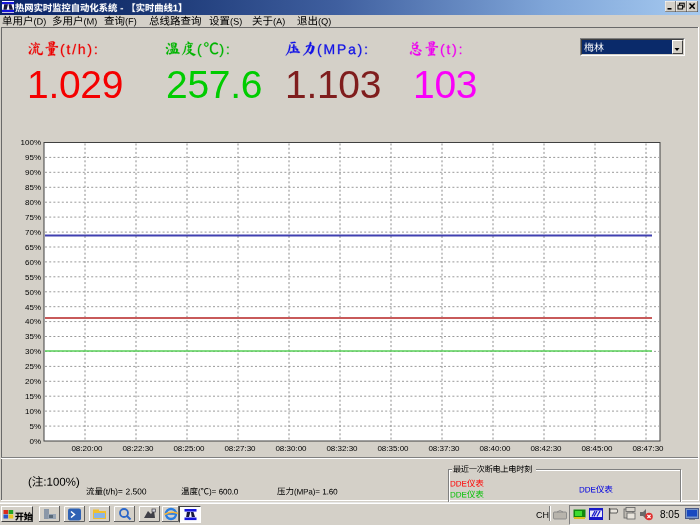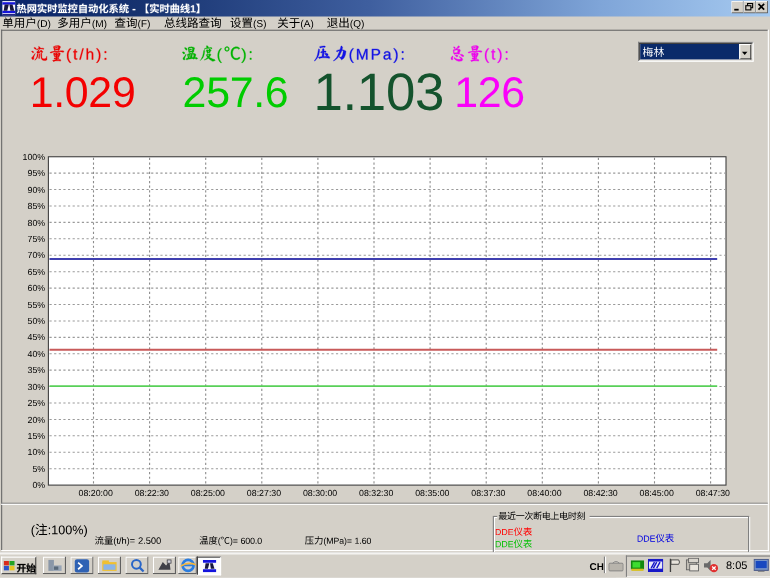--- a/index.html
+++ b/index.html
@@ -69,22 +69,22 @@
       <path d="M4.1 -4.4Q4.1 -4.1 4.1 -4.0Q4.0 -3.8 3.8 -3.3Q3.4 -2.7 3.4 -2.5Q3.4 -2.4 3.3 -2.2Q3.2 -2.0 3.1 -1.6Q3.0 -1.2 3.0 -1.1Q2.9 -0.9 3.0 -0.8Q3.2 -0.5 3.0 -0.0Q2.8 0.5 2.4 0.5Q2.0 0.5 1.7 0.0Q1.5 -0.2 1.4 -0.7Q1.3 -1.1 1.4 -1.3Q1.5 -1.5 1.9 -2.0L2.4 -2.6Q2.5 -2.8 2.7 -3.0Q2.8 -3.1 2.8 -3.1Q2.8 -3.2 3.1 -3.5Q3.3 -3.8 3.4 -4.0Q3.6 -4.2 3.8 -4.5Q4.0 -4.8 4.1 -4.8Q4.1 -4.8 4.1 -4.4ZM10.9 -5.6Q11.2 -5.5 11.6 -5.5Q12.6 -5.3 12.9 -4.8Q13.2 -4.3 13.0 -3.9Q12.8 -3.5 12.8 -3.3Q12.8 -3.1 12.7 -2.9Q12.5 -2.5 12.5 -2.4Q12.5 -2.3 12.4 -2.2Q12.3 -1.9 12.7 -1.8Q12.9 -1.8 13.2 -1.8Q13.7 -1.8 13.8 -1.8Q13.9 -1.8 14.2 -1.6Q14.5 -1.4 14.5 -1.3Q14.6 -1.1 14.6 -0.9Q14.5 -0.5 14.0 -0.4Q13.8 -0.3 13.8 -0.3Q13.7 -0.3 13.4 -0.5Q12.9 -0.7 12.9 -0.6Q12.8 -0.6 12.4 -0.7Q12.1 -0.8 11.8 -0.8Q11.5 -0.8 11.3 -0.6Q11.0 -0.4 10.9 -0.3Q10.7 -0.3 10.6 -0.5Q10.5 -0.7 10.2 -0.8Q9.9 -0.8 9.0 -0.7Q8.3 -0.6 7.8 -0.5Q5.7 -0.3 5.3 0.2Q5.1 0.5 4.4 0.1Q3.8 -0.2 3.9 -0.3Q4.0 -0.4 4.0 -0.5Q4.1 -0.8 4.6 -1.0Q5.1 -1.2 5.7 -1.3Q6.0 -1.4 6.0 -1.4Q6.1 -1.4 5.9 -1.9Q5.8 -2.3 5.7 -2.8Q5.5 -3.3 5.4 -3.8Q5.2 -4.5 5.4 -4.7Q5.5 -4.8 6.1 -5.1Q6.7 -5.4 8.1 -5.6Q8.4 -5.7 9.6 -5.7Q10.7 -5.7 10.9 -5.6ZM8.6 -4.9Q8.4 -4.9 8.2 -4.8Q7.9 -4.7 7.9 -4.7Q8.0 -4.2 8.2 -4.0Q8.2 -3.9 8.1 -3.7Q8.1 -3.6 8.2 -3.4Q8.3 -3.2 8.3 -2.7Q8.3 -2.3 8.2 -2.1Q8.1 -1.9 7.9 -1.8Q7.8 -1.7 7.7 -1.8Q7.4 -2.1 7.4 -2.3Q7.3 -2.5 7.2 -2.9Q7.2 -3.4 7.1 -3.9Q7.0 -4.4 6.9 -4.5Q6.9 -4.6 6.6 -4.4Q6.3 -4.3 6.3 -4.1Q6.3 -3.9 6.5 -3.2L6.7 -2.2Q6.8 -2.1 6.9 -1.8L7.0 -1.6L7.5 -1.7Q8.0 -1.7 8.1 -1.7Q8.2 -1.8 8.3 -2.0Q8.5 -2.3 8.6 -2.6Q8.6 -2.9 8.7 -3.6Q8.7 -4.5 8.8 -4.7Q8.8 -4.8 8.8 -4.9Q8.8 -4.9 8.6 -4.9ZM10.0 -4.7Q10.0 -4.5 9.9 -4.3Q9.8 -4.2 9.8 -3.6Q9.7 -2.5 9.6 -2.4Q9.5 -2.3 9.5 -2.1Q9.5 -2.0 9.6 -1.9Q9.6 -1.9 10.2 -2.0Q10.5 -2.0 10.6 -2.0Q10.7 -2.0 10.8 -2.2Q10.8 -2.4 10.9 -2.5Q11.1 -2.8 11.1 -3.8Q11.1 -4.4 11.0 -4.6Q10.9 -4.7 10.5 -4.8Q10.1 -4.9 10.1 -4.9Q10.0 -4.8 10.0 -4.7ZM2.9 -6.2Q3.0 -6.0 3.0 -5.7Q2.9 -5.4 2.7 -5.3Q2.4 -5.0 2.0 -5.1Q1.8 -5.1 1.7 -5.3Q1.5 -5.5 1.5 -5.5Q1.5 -5.6 1.2 -5.9Q1.0 -6.2 0.9 -6.2Q0.9 -6.2 0.9 -6.4Q0.9 -6.5 0.9 -6.6Q0.9 -6.8 1.0 -6.8Q1.1 -6.9 1.3 -7.0Q1.8 -7.0 2.3 -6.8Q2.7 -6.6 2.9 -6.2ZM3.6 -10.8Q4.4 -10.6 4.7 -10.2Q5.0 -9.9 5.0 -9.2Q5.0 -9.0 4.8 -8.7Q4.7 -8.5 4.4 -8.5Q4.2 -8.5 3.8 -8.9Q3.5 -9.3 3.3 -9.7Q3.1 -10.0 3.1 -10.0Q3.0 -10.0 2.9 -10.3Q2.8 -10.5 2.8 -10.6Q2.8 -10.8 3.1 -10.9Q3.3 -11.0 3.3 -11.0Q3.3 -11.0 3.6 -10.8ZM9.9 -11.4Q10.2 -11.4 10.7 -11.2Q11.2 -11.0 11.4 -10.9Q11.9 -10.6 11.9 -10.2Q11.9 -10.0 11.8 -9.7Q11.6 -9.4 11.6 -9.2Q11.6 -9.1 11.5 -8.9Q11.4 -8.7 11.4 -8.4Q11.5 -8.2 11.1 -7.1Q11.0 -6.8 10.7 -6.5Q10.5 -6.2 10.2 -6.1Q9.9 -6.0 9.7 -6.1Q9.5 -6.2 9.3 -6.6Q9.3 -6.7 9.2 -6.8Q9.2 -6.8 9.0 -6.8Q8.6 -6.8 8.0 -6.6Q7.4 -6.4 7.4 -6.3Q7.4 -6.3 7.2 -6.2Q7.1 -6.1 7.0 -6.2Q7.0 -6.2 6.8 -6.3Q6.6 -6.6 6.6 -6.7Q6.6 -6.9 6.5 -7.0Q6.4 -7.1 6.3 -7.9L6.1 -9.2Q6.0 -10.0 6.0 -10.3Q6.0 -10.6 6.1 -10.8Q6.5 -11.2 7.5 -11.4Q8.1 -11.4 8.1 -11.4Q8.2 -11.5 8.9 -11.5Q9.7 -11.4 9.9 -11.4ZM7.6 -10.5Q7.1 -10.4 7.0 -10.3Q6.9 -10.2 6.9 -10.1Q6.9 -10.0 6.9 -9.7Q6.9 -9.4 7.0 -9.3Q7.1 -9.3 7.5 -9.4Q8.5 -9.8 8.9 -9.6Q9.3 -9.4 9.2 -9.1Q9.2 -8.9 9.0 -8.8Q8.7 -8.7 8.4 -8.7Q8.1 -8.7 7.7 -8.5Q7.3 -8.4 7.3 -8.3Q7.2 -8.3 7.2 -8.1Q7.2 -7.9 7.3 -7.7Q7.3 -7.4 7.4 -7.4Q7.4 -7.4 7.6 -7.5Q7.8 -7.6 8.4 -7.7Q8.9 -7.8 9.2 -7.8Q9.4 -7.8 9.4 -7.8Q9.5 -7.9 9.6 -8.1Q9.7 -8.3 9.8 -8.8Q10.0 -10.0 10.0 -10.2Q9.9 -10.4 9.6 -10.5Q9.3 -10.6 8.6 -10.6Q7.9 -10.6 7.6 -10.5Z M26.4 -5.1Q26.5 -5.0 26.6 -4.7Q26.7 -4.4 26.6 -4.2Q26.6 -4.1 26.5 -3.8Q26.4 -3.6 26.3 -3.6Q26.2 -3.5 26.2 -3.5Q26.2 -3.4 25.9 -2.9Q25.5 -2.4 25.5 -2.3Q25.4 -2.1 25.6 -2.0Q25.7 -1.8 26.2 -1.6Q26.6 -1.4 26.8 -1.3Q27.2 -1.1 28.0 -0.8Q28.3 -0.7 28.7 -0.5Q29.1 -0.3 29.1 -0.3Q29.2 -0.3 29.4 -0.2Q29.6 -0.1 29.9 -0.0Q30.1 0.0 30.4 0.3Q30.7 0.5 30.7 0.7Q30.7 0.9 30.0 1.1Q29.5 1.2 28.8 1.6Q28.7 1.6 28.5 1.6Q28.2 1.6 28.2 1.6Q28.2 1.5 27.9 1.4Q27.6 1.3 27.1 1.0L26.3 0.4Q25.9 0.1 25.7 -0.0Q25.6 -0.2 25.5 -0.2Q25.5 -0.2 25.1 -0.5Q24.8 -0.8 24.6 -1.0L24.4 -1.2L24.2 -1.0Q24.0 -0.9 24.0 -0.9Q23.9 -0.9 23.7 -0.7Q23.5 -0.4 22.9 -0.2Q20.6 0.6 20.5 0.5Q20.5 0.5 20.6 0.4Q20.6 0.4 20.8 0.3Q20.9 0.2 21.0 0.1Q21.5 -0.2 21.7 -0.4Q21.8 -0.5 22.3 -0.8Q22.9 -1.3 23.4 -1.8L23.7 -2.1L23.5 -2.3Q23.3 -2.5 23.0 -3.0Q22.7 -3.5 22.6 -3.8Q22.6 -4.0 22.5 -4.1Q22.5 -4.2 22.5 -4.3Q22.6 -4.4 22.7 -4.4Q22.8 -4.4 22.8 -4.5Q22.9 -4.6 23.0 -4.6Q23.1 -4.6 23.3 -4.7Q23.5 -4.8 24.4 -5.0Q26.0 -5.3 26.4 -5.1ZM23.6 -4.1 23.3 -3.9 23.5 -3.8Q23.6 -3.7 24.0 -3.4Q24.3 -3.2 24.4 -3.2Q24.5 -3.3 24.8 -3.9Q25.1 -4.5 25.1 -4.5Q25.0 -4.6 24.4 -4.5Q23.9 -4.3 23.6 -4.1ZM20.7 -8.4Q21.0 -8.3 21.1 -7.9Q21.3 -7.6 21.1 -7.4Q21.1 -7.3 21.0 -6.9Q20.9 -5.8 20.8 -5.2Q20.5 -3.8 20.3 -3.5Q20.2 -3.3 20.2 -3.2Q20.2 -3.1 20.2 -3.0Q20.1 -2.9 20.1 -2.7Q20.1 -2.6 20.0 -2.4Q19.9 -2.3 19.8 -2.2Q19.8 -2.2 19.6 -1.9Q19.5 -1.6 19.4 -1.4Q19.2 -1.2 19.1 -1.1Q19.1 -0.9 18.0 0.1Q17.0 1.1 16.9 1.1Q16.7 1.1 17.5 0.2Q17.8 -0.2 18.1 -0.8Q18.4 -1.3 18.4 -1.5Q18.4 -1.5 18.6 -1.8Q18.8 -2.2 19.2 -3.3Q19.4 -3.9 19.5 -4.6Q19.6 -5.0 19.7 -5.3Q19.8 -5.5 19.8 -5.9Q20.1 -8.1 20.3 -8.4Q20.4 -8.5 20.5 -8.5Q20.6 -8.5 20.7 -8.4ZM25.7 -9.6Q26.0 -9.4 26.1 -9.3Q26.2 -9.2 26.2 -9.1Q26.2 -9.0 26.3 -9.0Q26.3 -8.9 26.4 -8.9Q26.6 -8.9 26.8 -8.7Q27.1 -8.5 27.0 -8.2Q26.9 -8.0 26.5 -7.9Q26.4 -7.9 26.4 -7.8Q26.3 -7.8 26.3 -7.5Q26.3 -7.2 26.2 -7.2Q26.1 -7.1 26.1 -6.8Q26.0 -6.3 25.8 -6.1Q25.7 -6.0 25.6 -6.0Q25.6 -6.0 25.4 -6.1Q25.1 -6.2 24.6 -6.1Q24.1 -6.0 24.1 -5.8Q24.1 -5.8 23.8 -5.6Q23.6 -5.4 23.5 -5.5Q23.3 -5.6 23.2 -5.9Q23.2 -6.1 23.1 -6.6Q23.1 -6.7 23.1 -6.8Q23.1 -7.4 23.0 -7.5Q23.0 -7.5 22.7 -7.5Q22.7 -7.5 22.7 -7.5Q22.3 -7.5 22.2 -7.6Q22.1 -7.7 22.2 -7.9Q22.4 -8.0 22.6 -8.1Q23.0 -8.2 22.9 -8.6Q22.9 -8.8 23.0 -9.0Q23.1 -9.1 23.3 -9.0Q23.4 -9.0 23.4 -8.9Q23.4 -8.9 23.5 -8.9Q23.6 -8.9 23.7 -8.7Q23.8 -8.5 24.0 -8.5Q24.2 -8.5 24.5 -8.6Q24.9 -8.6 25.0 -8.7Q25.0 -8.7 25.0 -9.0L25.0 -9.4Q25.1 -9.6 25.2 -9.6Q25.3 -9.7 25.4 -9.7Q25.5 -9.7 25.7 -9.6ZM25.0 -7.9H24.8Q24.6 -7.9 24.3 -7.9L24.1 -7.8V-7.2Q24.1 -6.8 24.1 -6.7Q24.2 -6.7 24.5 -6.8Q24.8 -6.8 24.9 -7.0Q24.9 -7.1 24.9 -7.5ZM23.5 -12.4Q23.9 -12.2 24.2 -11.8Q24.5 -11.4 24.6 -11.0L24.6 -10.8L25.4 -10.8Q26.2 -10.8 26.3 -10.9Q26.4 -10.9 26.7 -10.9Q27.1 -10.9 27.4 -10.8Q27.5 -10.8 27.7 -10.6Q27.8 -10.4 27.8 -10.3Q27.8 -10.1 27.5 -9.8Q27.2 -9.6 27.0 -9.7Q26.9 -9.8 26.6 -10.0L26.3 -10.2L25.3 -10.2Q24.6 -10.2 24.4 -10.1Q24.3 -10.1 24.2 -10.0Q24.0 -9.9 23.7 -9.9Q23.4 -9.9 23.3 -10.0Q23.2 -10.1 22.7 -10.0Q22.2 -9.8 21.8 -9.7Q21.5 -9.6 21.5 -9.5Q21.5 -9.4 21.4 -9.3Q21.3 -9.2 21.2 -9.2Q21.0 -9.2 20.8 -9.3Q20.5 -9.5 20.5 -9.5Q20.5 -9.6 20.8 -9.8Q21.1 -10.0 21.4 -10.1Q21.7 -10.3 22.2 -10.4Q22.8 -10.5 22.9 -10.6Q23.0 -10.7 23.0 -10.7Q23.0 -10.8 22.9 -11.0Q22.8 -11.3 22.7 -11.7Q22.7 -12.1 22.6 -12.2Q22.5 -12.3 22.7 -12.5Q22.9 -12.7 23.5 -12.4Z M32.9 -3.6Q32.9 -5.6 33.5 -7.2Q34.1 -8.8 35.4 -10.1H36.6Q35.3 -8.7 34.7 -7.1Q34.1 -5.5 34.1 -3.6Q34.1 -1.7 34.7 -0.1Q35.3 1.5 36.6 2.9H35.4Q34.1 1.5 33.5 -0.1Q32.9 -1.6 32.9 -3.6Z M41.4 -7.4C42.5 -7.4 43.5 -8.3 43.5 -9.6C43.5 -11.0 42.5 -11.8 41.4 -11.8C40.2 -11.8 39.2 -11.0 39.2 -9.6C39.2 -8.3 40.2 -7.4 41.4 -7.4ZM41.4 -8.2C40.6 -8.2 40.1 -8.8 40.1 -9.6C40.1 -10.4 40.6 -11.0 41.4 -11.0C42.1 -11.0 42.7 -10.4 42.7 -9.6C42.7 -8.8 42.1 -8.2 41.4 -8.2ZM49.9 0.2C51.3 0.2 52.4 -0.4 53.3 -1.4L52.5 -2.3C51.7 -1.5 51.0 -1.1 49.9 -1.1C47.7 -1.1 46.4 -2.9 46.4 -5.7C46.4 -8.5 47.8 -10.2 49.9 -10.2C50.9 -10.2 51.6 -9.9 52.2 -9.2L53.0 -10.2C52.4 -10.9 51.3 -11.5 49.9 -11.5C47.0 -11.5 44.9 -9.3 44.9 -5.7C44.9 -2.0 47.0 0.2 49.9 0.2Z M58.3 -3.6Q58.3 -1.6 57.6 -0.1Q57.0 1.5 55.7 2.9H54.5Q55.8 1.5 56.4 -0.1Q57.0 -1.7 57.0 -3.6Q57.0 -5.5 56.4 -7.1Q55.8 -8.7 54.5 -10.1H55.7Q57.0 -8.8 57.6 -7.2Q58.3 -5.6 58.3 -3.6Z M62.2 -6.0V-7.4H63.5V-6.0ZM62.2 0.0V-1.4H63.5V0.0Z" fill="#00b400" stroke="#00b400" stroke-width="0.3"></path>
     </svg>
 <svg style="position:absolute;left:285px;top:36.5px" width="88" height="21" viewBox="0 -17.1 88 21">
       <path d="M11.3 -5.8Q11.8 -5.8 12.2 -5.6Q12.5 -5.5 12.8 -5.2Q13.1 -4.9 13.2 -4.7Q13.2 -4.5 13.2 -4.2L13.3 -3.8L12.9 -3.6Q12.6 -3.4 12.5 -3.2Q12.3 -3.0 12.2 -3.1Q12.0 -3.2 11.6 -3.5Q11.2 -4.0 10.6 -4.6Q10.2 -5.0 10.1 -5.2Q10.0 -5.3 10.0 -5.4Q10.1 -5.8 10.5 -5.8Q10.8 -5.8 11.3 -5.8ZM5.3 -9.3Q5.4 -9.1 5.5 -9.0Q5.5 -8.8 5.5 -8.4Q5.5 -7.1 5.1 -5.4Q5.1 -5.1 5.0 -4.8Q5.0 -4.5 4.9 -4.4Q4.9 -4.2 4.7 -3.8Q4.6 -3.4 4.4 -3.1Q4.2 -2.7 4.2 -2.6Q4.2 -2.5 4.2 -2.4Q4.1 -2.4 3.9 -2.0Q3.7 -1.7 3.3 -1.1Q2.9 -0.5 2.8 -0.4Q2.6 -0.2 2.4 0.0Q2.3 0.2 1.9 0.6Q1.4 1.1 1.4 1.1Q1.3 1.1 1.2 1.2Q1.0 1.4 0.8 1.4Q0.8 1.4 0.8 1.3Q0.8 1.2 1.1 0.7Q1.4 0.1 1.7 -0.2Q1.9 -0.4 2.6 -1.8Q3.0 -2.5 3.1 -2.8Q3.1 -3.0 3.4 -3.9Q3.6 -4.3 3.8 -5.5Q4.1 -6.8 4.1 -7.0Q4.1 -7.2 4.1 -7.4Q4.2 -7.6 4.3 -8.0Q4.3 -8.4 4.4 -8.6L4.5 -9.1Q4.7 -9.5 4.7 -9.6Q4.9 -9.8 5.0 -9.8Q5.1 -9.7 5.3 -9.3ZM9.5 -9.6Q9.6 -9.4 9.6 -9.3Q9.6 -9.1 9.6 -8.5Q9.5 -7.7 9.6 -7.7Q9.6 -7.6 10.3 -7.7Q10.8 -7.7 11.1 -7.7Q11.3 -7.6 11.4 -7.3Q11.5 -7.0 11.4 -6.9Q11.3 -6.7 11.1 -6.6Q10.8 -6.4 10.7 -6.4Q10.6 -6.4 10.3 -6.5Q9.8 -6.5 9.7 -6.5Q9.5 -6.4 9.5 -6.3Q9.5 -6.2 9.5 -5.9Q9.4 -5.2 9.5 -4.5Q9.5 -4.1 9.4 -3.5L9.4 -2.8L11.4 -2.9Q13.4 -2.9 13.6 -2.9Q13.7 -3.0 14.0 -2.9Q14.2 -2.8 14.3 -2.7Q14.3 -2.6 14.5 -2.3Q14.6 -2.0 14.7 -1.9Q14.8 -1.7 14.7 -1.4L14.6 -1.1L13.8 -1.2Q13.0 -1.2 12.8 -1.3Q12.4 -1.4 11.0 -1.5Q9.5 -1.6 8.2 -1.5Q7.4 -1.5 7.2 -1.4Q6.9 -1.4 6.6 -1.3Q6.1 -1.1 5.9 -1.0Q5.6 -0.8 5.3 -0.9Q4.9 -1.0 4.9 -1.3Q4.8 -1.4 4.8 -1.4Q4.7 -1.4 4.7 -1.5Q4.7 -1.6 4.6 -1.7Q4.5 -1.7 4.5 -1.8Q4.5 -2.3 6.7 -2.5Q6.8 -2.5 6.9 -2.6Q7.7 -2.7 7.8 -2.7Q7.9 -2.7 7.9 -2.9Q7.9 -2.9 7.9 -2.9Q7.8 -3.1 7.8 -3.3Q7.8 -3.5 7.9 -4.5Q8.0 -5.6 8.1 -6.0L8.1 -6.4L7.8 -6.3Q7.5 -6.3 7.4 -6.1Q7.2 -6.0 7.1 -6.0Q7.0 -6.0 6.8 -6.1Q6.6 -6.3 6.5 -6.4Q6.5 -6.5 6.5 -6.7Q6.6 -6.9 6.7 -7.0Q6.9 -7.1 7.3 -7.2Q7.7 -7.3 7.8 -7.3Q8.0 -7.3 8.1 -7.4Q8.1 -7.5 8.1 -8.4Q8.1 -9.1 8.1 -9.3Q8.2 -9.6 8.4 -9.8Q8.5 -10.0 8.9 -9.9Q9.3 -9.8 9.5 -9.6ZM9.6 -12.3Q10.1 -12.3 10.4 -12.2Q10.6 -12.1 10.7 -11.8Q10.8 -11.6 10.7 -11.4Q10.7 -11.3 10.4 -11.1Q10.2 -11.0 10.2 -11.0Q10.1 -11.0 9.8 -11.1Q9.4 -11.1 8.6 -11.1Q7.2 -11.1 6.8 -10.7Q6.6 -10.5 6.4 -10.5Q6.3 -10.5 6.0 -10.8L5.6 -11.1Q5.5 -11.2 5.5 -11.2Q5.5 -11.3 5.5 -11.5Q5.5 -11.6 5.7 -11.7Q5.8 -11.9 6.2 -11.9Q6.5 -12.0 7.4 -12.1Q8.3 -12.2 8.6 -12.2Q8.9 -12.2 9.0 -12.3Q9.1 -12.3 9.6 -12.3Z M25.4 -12.3Q25.5 -12.3 25.7 -12.2Q25.9 -12.0 25.9 -11.9Q25.9 -11.9 26.1 -11.6Q26.4 -11.4 26.4 -11.2Q26.5 -11.0 26.4 -10.6Q26.3 -10.2 26.2 -9.7Q26.0 -9.3 26.0 -9.2Q25.9 -9.2 25.9 -9.1Q25.9 -9.0 26.0 -8.9Q26.1 -8.9 26.3 -8.9Q26.6 -8.9 27.3 -8.7Q27.9 -8.5 28.3 -8.3Q29.0 -8.0 29.0 -8.0Q29.0 -7.9 29.1 -7.9Q29.3 -7.8 29.4 -7.5Q29.5 -7.2 29.5 -6.9Q29.4 -6.6 29.3 -5.8Q29.1 -4.3 28.3 -2.5Q28.2 -2.3 28.2 -2.3Q28.2 -2.2 27.9 -1.8Q27.6 -1.3 27.3 -1.0Q26.8 -0.6 26.3 -0.2Q25.8 0.2 25.5 0.2Q25.4 0.2 25.2 -0.0Q25.0 -0.2 24.9 -0.4Q24.5 -1.3 24.0 -1.7Q23.8 -1.8 23.7 -1.9Q23.7 -2.0 23.4 -2.2Q23.0 -2.7 23.2 -2.7Q23.5 -2.7 23.8 -2.4Q24.1 -2.1 24.8 -2.0Q25.0 -2.0 25.1 -2.1Q25.3 -2.2 25.6 -2.7Q25.8 -2.8 26.2 -3.8Q26.3 -4.0 26.3 -4.2Q26.3 -4.3 26.4 -4.3Q26.5 -4.4 26.7 -5.7Q27.0 -7.0 27.0 -7.5L27.1 -8.0L26.8 -8.1Q26.5 -8.2 26.2 -8.2Q25.9 -8.2 25.8 -8.2Q25.7 -8.1 25.7 -8.0Q25.6 -7.7 25.3 -7.0Q25.2 -6.9 25.2 -6.7Q25.1 -6.5 25.0 -6.4Q24.9 -6.3 24.9 -6.2Q24.9 -6.1 24.8 -6.1Q24.7 -6.0 24.7 -5.8Q24.7 -5.7 24.6 -5.6Q24.5 -5.5 24.5 -5.4Q24.5 -5.3 24.4 -5.1Q24.2 -4.6 24.2 -4.4Q24.2 -4.3 24.0 -4.2Q23.8 -4.0 23.8 -3.9Q23.8 -3.8 23.2 -3.1Q23.2 -3.1 22.8 -2.6Q22.5 -2.1 22.4 -2.1Q22.4 -2.1 22.4 -2.0Q22.4 -1.9 22.3 -1.9Q22.2 -1.9 22.2 -1.8Q22.2 -1.7 21.0 -0.5Q19.8 0.6 18.7 1.2Q18.5 1.3 18.3 1.3Q18.1 1.3 18.0 1.3Q18.0 1.2 18.6 0.6Q19.8 -0.5 20.0 -0.8Q20.2 -1.1 20.4 -1.3Q20.6 -1.5 20.8 -1.7Q21.0 -1.9 21.1 -2.1Q21.2 -2.2 21.2 -2.3Q21.2 -2.3 21.4 -2.6Q21.6 -2.9 21.9 -3.5Q22.4 -4.6 22.8 -5.6Q23.2 -6.4 23.3 -6.6Q23.4 -6.9 23.4 -7.0Q23.4 -7.1 23.5 -7.3Q23.5 -7.5 23.6 -7.7Q23.7 -7.9 23.7 -8.0Q23.8 -8.1 23.7 -8.1Q23.6 -8.1 23.5 -8.0Q23.1 -8.0 22.7 -7.8Q22.4 -7.7 22.3 -7.6Q22.2 -7.6 22.2 -7.4Q22.1 -7.2 21.9 -7.1Q21.8 -7.0 21.5 -7.0Q21.3 -7.0 21.1 -7.2Q20.8 -7.5 20.8 -7.7Q20.8 -7.9 20.9 -7.9Q20.9 -7.9 21.1 -8.0Q21.3 -8.3 22.1 -8.5Q23.0 -8.8 23.3 -8.8Q23.6 -8.8 23.8 -8.9L24.1 -8.9L24.3 -9.7Q24.6 -10.5 24.7 -11.0Q24.7 -11.5 24.9 -11.8Q24.9 -12.1 25.0 -12.1Q25.0 -12.2 25.1 -12.2Q25.3 -12.3 25.4 -12.3Z M32.9 -3.6Q32.9 -5.6 33.5 -7.2Q34.1 -8.8 35.4 -10.1H36.6Q35.3 -8.7 34.7 -7.1Q34.1 -5.5 34.1 -3.6Q34.1 -1.7 34.7 -0.1Q35.3 1.5 36.6 2.9H35.4Q34.1 1.5 33.5 -0.1Q32.9 -1.6 32.9 -3.6Z M47.8 0.0V-6.4Q47.8 -7.5 47.9 -8.5Q47.5 -7.3 47.3 -6.6L44.8 0.0H43.9L41.3 -6.6L41.0 -7.7L40.7 -8.5L40.7 -7.7L40.8 -6.4V0.0H39.6V-9.6H41.3L43.9 -3.0Q44.0 -2.5 44.2 -2.1Q44.3 -1.6 44.3 -1.4Q44.4 -1.7 44.5 -2.3Q44.7 -2.8 44.8 -3.0L47.3 -9.6H49.0V0.0Z M60.5 -6.7Q60.5 -5.4 59.6 -4.6Q58.7 -3.8 57.2 -3.8H54.4V0.0H53.1V-9.6H57.1Q58.7 -9.6 59.6 -8.9Q60.5 -8.1 60.5 -6.7ZM59.2 -6.7Q59.2 -8.6 57.0 -8.6H54.4V-4.8H57.0Q59.2 -4.8 59.2 -6.7Z M65.9 0.1Q64.8 0.1 64.2 -0.5Q63.7 -1.0 63.7 -2.1Q63.7 -3.2 64.4 -3.8Q65.2 -4.4 66.8 -4.5L68.5 -4.5V-4.9Q68.5 -5.8 68.1 -6.2Q67.7 -6.6 66.9 -6.6Q66.1 -6.6 65.7 -6.3Q65.3 -6.0 65.3 -5.4L64.0 -5.5Q64.3 -7.5 67.0 -7.5Q68.3 -7.5 69.1 -6.9Q69.8 -6.3 69.8 -5.0V-1.9Q69.8 -1.3 69.9 -1.0Q70.0 -0.8 70.4 -0.8Q70.6 -0.8 70.8 -0.8V-0.0Q70.4 0.1 69.9 0.1Q69.2 0.1 68.9 -0.3Q68.6 -0.6 68.6 -1.4H68.5Q68.0 -0.6 67.4 -0.2Q66.8 0.1 65.9 0.1ZM66.2 -0.8Q66.8 -0.8 67.4 -1.1Q67.9 -1.4 68.2 -1.9Q68.5 -2.5 68.5 -3.0V-3.7L67.2 -3.6Q66.3 -3.6 65.8 -3.4Q65.4 -3.3 65.2 -2.9Q64.9 -2.6 64.9 -2.0Q64.9 -1.4 65.2 -1.1Q65.6 -0.8 66.2 -0.8Z M76.4 -3.6Q76.4 -1.6 75.8 -0.1Q75.2 1.5 73.9 2.9H72.7Q74.0 1.5 74.6 -0.1Q75.2 -1.7 75.2 -3.6Q75.2 -5.5 74.6 -7.1Q74.0 -8.7 72.7 -10.1H73.9Q75.2 -8.8 75.8 -7.2Q76.4 -5.6 76.4 -3.6Z M80.4 -6.0V-7.4H81.7V-6.0ZM80.4 0.0V-1.4H81.7V0.0Z" fill="#1414e6" stroke="#1414e6" stroke-width="0.3"></path>
     </svg>
 <svg style="position:absolute;left:408px;top:36.5px" width="59" height="21" viewBox="0 -17.1 59 21">
       <path d="M10.2 -2.4 10.9 -2.0Q11.2 -1.9 11.6 -1.5Q12.1 -1.1 12.2 -1.1Q12.2 -1.1 12.2 -0.9Q12.2 -0.8 12.4 -0.5Q12.6 -0.1 12.6 0.2Q12.6 0.5 12.4 0.7Q12.2 0.9 11.9 1.1Q11.5 1.3 11.2 1.4Q10.8 1.5 10.0 1.5Q9.1 1.6 8.6 1.5Q7.7 1.3 7.0 1.0Q6.3 0.7 5.8 0.1Q5.3 -0.4 5.2 -0.5Q4.9 -0.8 4.8 -1.2Q4.7 -1.5 4.8 -1.7Q5.0 -2.2 5.6 -1.6Q6.4 -0.9 6.9 -0.6Q7.3 -0.4 8.2 -0.2Q8.9 -0.1 9.6 -0.2Q10.2 -0.2 10.6 -0.3Q10.9 -0.5 11.0 -0.6Q11.0 -0.7 10.9 -0.9Q10.8 -1.1 10.4 -1.5Q9.4 -2.4 9.4 -2.6Q9.4 -2.7 9.5 -2.7Q9.6 -2.7 9.8 -2.6Q10.0 -2.5 10.2 -2.4ZM3.7 -3.1Q3.8 -3.0 3.8 -2.8Q3.7 -2.7 3.7 -2.2Q3.7 -1.7 3.5 -1.4Q3.5 -1.1 3.5 -1.0Q3.5 -0.9 3.6 -0.7Q3.8 -0.3 3.6 0.1Q3.5 0.4 3.1 0.3Q2.9 0.3 2.6 0.2Q2.0 -0.1 2.0 -0.8Q2.0 -1.2 2.0 -1.3Q1.9 -1.4 2.1 -1.6Q2.2 -1.8 2.5 -2.2Q3.0 -3.0 3.4 -3.1Q3.5 -3.2 3.6 -3.2Q3.6 -3.2 3.7 -3.1ZM7.1 -4.1Q7.3 -3.9 7.4 -3.9Q7.5 -3.9 7.7 -3.9Q8.2 -3.9 8.3 -3.7Q8.5 -3.5 8.3 -3.2Q8.2 -3.0 8.2 -2.9Q8.2 -2.8 8.1 -2.7Q8.0 -2.7 7.9 -2.5Q7.6 -2.4 7.3 -2.4Q7.1 -2.5 6.9 -2.6Q6.2 -3.2 6.2 -3.3Q6.2 -3.5 6.1 -3.5Q6.0 -3.5 6.0 -3.8Q6.0 -4.0 6.1 -4.1Q6.2 -4.3 6.5 -4.3Q6.8 -4.3 7.1 -4.1ZM12.1 -4.5Q12.9 -4.3 13.2 -4.0Q13.5 -3.8 13.5 -3.3Q13.6 -3.1 13.5 -3.0Q13.5 -2.9 13.4 -2.8Q13.1 -2.6 12.9 -2.6Q12.3 -2.6 11.7 -3.1L11.1 -3.6Q10.8 -3.9 10.6 -4.0Q10.4 -4.1 10.4 -4.2Q10.3 -4.3 10.4 -4.4Q10.4 -4.6 10.5 -4.6Q10.7 -4.7 11.2 -4.7Q11.7 -4.7 12.1 -4.5ZM5.4 -11.3Q5.9 -11.0 5.9 -10.4Q5.9 -10.2 5.9 -10.1Q5.9 -10.1 5.8 -10.0Q5.3 -9.9 5.0 -10.0Q4.7 -10.1 4.5 -10.6Q4.4 -10.8 4.4 -11.2Q4.4 -11.5 4.5 -11.5Q4.7 -11.6 4.8 -11.6Q5.0 -11.5 5.4 -11.3ZM8.9 -12.5Q9.1 -12.5 9.5 -12.1Q9.8 -11.9 9.8 -11.6Q9.8 -11.4 9.6 -11.2Q9.5 -11.0 9.4 -10.9Q9.2 -10.8 9.1 -10.7Q8.9 -10.6 8.9 -10.6Q8.8 -10.6 8.4 -10.3Q7.9 -9.9 7.9 -9.9Q7.8 -9.9 7.6 -9.7Q7.4 -9.5 7.2 -9.5Q7.0 -9.5 7.3 -9.4Q7.5 -9.4 7.9 -9.3Q8.6 -9.2 8.6 -9.3Q8.7 -9.4 8.9 -9.4Q9.1 -9.3 9.5 -9.3Q9.9 -9.2 10.1 -9.1Q10.3 -8.9 10.4 -8.6Q10.5 -8.2 10.5 -8.0Q10.4 -7.8 10.0 -7.0Q9.7 -6.4 9.7 -6.1Q9.6 -5.9 9.7 -5.7Q9.9 -5.4 9.8 -5.1Q9.6 -4.8 9.3 -4.7Q9.1 -4.7 9.0 -4.7Q8.9 -4.7 8.6 -4.9Q8.3 -5.1 8.2 -5.1Q8.0 -5.2 7.5 -5.2Q6.9 -5.2 6.4 -5.1Q5.9 -5.1 5.7 -5.0Q5.6 -4.9 5.4 -4.9Q5.3 -4.9 5.3 -4.7Q5.3 -4.6 5.2 -4.5Q5.1 -4.5 4.9 -4.7Q4.6 -4.9 4.3 -6.2Q4.2 -7.0 4.2 -7.0Q4.2 -7.1 4.1 -7.8Q4.0 -8.6 4.0 -8.6Q4.1 -8.8 4.8 -9.0Q5.4 -9.2 5.7 -9.3Q6.1 -9.3 6.2 -9.4Q6.3 -9.4 6.6 -9.8Q7.5 -10.7 7.8 -11.2Q8.1 -11.5 8.4 -12.0Q8.8 -12.5 8.9 -12.5ZM5.9 -8.5Q5.0 -8.2 4.8 -8.1Q4.7 -8.0 4.8 -7.7Q4.8 -7.5 4.9 -7.0Q5.0 -6.5 5.0 -6.2Q5.1 -6.0 5.1 -5.9Q5.2 -5.9 5.3 -5.9L6.1 -6.1Q6.7 -6.2 7.3 -6.2L7.9 -6.3V-6.5Q7.9 -6.7 8.0 -6.8Q8.0 -7.0 8.1 -7.2Q8.2 -7.5 8.2 -7.9Q8.3 -8.2 8.3 -8.3Q8.3 -8.4 8.2 -8.4Q8.1 -8.6 7.3 -8.6Q6.5 -8.6 5.9 -8.5Z M25.0 -6.3Q25.3 -6.2 25.5 -6.2Q25.7 -6.2 26.1 -6.1Q26.4 -5.9 26.6 -5.8Q26.7 -5.7 26.8 -5.5Q26.8 -5.3 26.8 -5.2Q26.7 -5.1 26.7 -4.8Q26.6 -4.5 26.5 -4.1Q26.3 -3.8 26.1 -3.3Q26.0 -2.9 25.7 -2.7Q25.5 -2.5 25.3 -2.3Q25.0 -1.9 25.0 -2.2Q24.9 -2.3 24.8 -2.6Q24.6 -3.0 24.5 -2.9Q24.4 -2.8 24.3 -2.8Q24.2 -2.8 24.2 -2.7Q24.2 -2.7 24.2 -2.3V-1.8L24.7 -1.9Q25.1 -1.9 25.2 -1.9Q25.3 -1.8 25.5 -1.7Q25.6 -1.6 25.7 -1.6Q25.7 -1.5 25.7 -1.3Q25.6 -1.1 25.5 -0.9Q25.4 -0.7 25.3 -0.7Q25.2 -0.7 24.9 -0.8Q24.5 -0.9 24.3 -0.8Q24.2 -0.7 24.1 -0.7Q24.1 -0.6 24.1 -0.3L24.2 0.2L24.4 0.1Q24.7 0.1 25.7 0.0Q26.7 0.0 26.9 0.1Q27.1 0.2 27.2 0.5Q27.2 0.8 27.2 1.1Q27.1 1.3 26.9 1.4Q26.9 1.5 26.7 1.5Q26.6 1.5 26.3 1.4Q26.0 1.3 25.7 1.2Q25.4 1.2 24.0 1.2Q22.1 1.2 22.0 1.3Q21.9 1.4 21.6 1.5Q21.3 1.6 21.1 1.7Q20.9 1.8 20.7 1.8Q20.6 1.7 20.2 1.5Q19.9 1.2 19.9 1.1Q19.8 1.0 19.9 0.9Q20.0 0.8 20.2 0.7Q20.6 0.6 21.3 0.5Q22.0 0.3 22.2 0.3Q22.5 0.3 22.6 -0.3L22.6 -0.6H22.4Q22.2 -0.6 22.0 -0.5Q21.9 -0.4 21.8 -0.4Q21.8 -0.4 21.6 -0.5Q21.1 -0.7 21.1 -1.1Q21.1 -1.3 21.4 -1.3Q22.2 -1.6 22.4 -1.6Q22.6 -1.6 22.7 -1.8Q22.8 -1.9 22.8 -2.3V-2.7L22.6 -2.7Q22.4 -2.7 22.3 -2.6Q22.1 -2.6 21.8 -2.5Q21.6 -2.5 21.5 -2.5Q21.5 -2.6 21.4 -2.7Q21.2 -3.0 21.0 -3.7Q21.0 -3.9 20.9 -4.3Q20.6 -5.1 20.6 -5.3Q20.7 -5.6 20.8 -5.6Q20.9 -5.6 21.4 -5.9Q22.1 -6.2 23.3 -6.4Q24.3 -6.6 25.0 -6.3ZM23.6 -5.6Q23.6 -5.5 23.9 -5.3Q24.2 -5.1 24.4 -5.0Q24.7 -4.9 24.8 -4.7Q24.8 -4.5 24.5 -4.4Q24.3 -4.2 24.2 -4.0Q24.2 -3.9 24.2 -3.8Q24.2 -3.8 24.3 -3.6Q24.5 -3.5 24.5 -3.4Q24.5 -3.3 24.6 -3.3Q24.7 -3.3 24.9 -3.8Q25.0 -4.3 25.1 -4.9Q25.2 -5.3 25.1 -5.4Q25.1 -5.5 24.7 -5.6Q24.5 -5.7 24.2 -5.7Q24.0 -5.7 23.8 -5.7Q23.6 -5.7 23.6 -5.6ZM22.9 -5.6 22.7 -5.5Q22.5 -5.5 22.2 -5.5Q21.8 -5.4 21.7 -5.3Q21.6 -5.2 21.6 -5.0Q21.5 -4.8 21.6 -4.6Q21.6 -4.5 21.7 -4.5Q21.8 -4.5 21.8 -4.5Q21.8 -4.6 22.3 -4.7Q22.7 -4.8 22.8 -4.9Q22.8 -4.9 22.9 -5.2ZM21.6 -4.1Q21.8 -3.4 21.9 -3.3Q22.0 -3.2 22.4 -3.4Q22.7 -3.5 22.8 -3.6Q22.9 -3.6 22.9 -3.8Q22.9 -4.0 22.9 -4.1Q22.8 -4.2 22.5 -4.1Q22.2 -4.0 22.0 -4.0Q21.8 -4.1 21.8 -4.2Q21.7 -4.3 21.7 -4.3Q21.6 -4.3 21.6 -4.1ZM29.8 -7.8Q30.0 -7.6 30.0 -7.5Q30.0 -7.4 30.0 -7.2Q30.0 -6.9 30.0 -6.9Q29.9 -6.8 29.7 -6.7Q29.3 -6.5 28.8 -6.7Q28.0 -7.0 26.9 -7.1Q25.8 -7.1 23.8 -7.0Q21.7 -6.9 20.4 -6.6Q19.6 -6.4 19.4 -6.3Q19.1 -6.2 18.6 -5.9Q18.3 -5.7 17.8 -6.1Q17.5 -6.3 17.5 -6.3Q17.5 -6.4 17.6 -6.6Q18.1 -7.0 21.0 -7.4Q21.6 -7.5 21.9 -7.6Q22.2 -7.7 23.1 -7.7Q24.1 -7.8 24.8 -7.8Q25.5 -7.9 27.3 -7.9Q29.0 -8.0 29.0 -8.0Q29.1 -8.0 29.3 -8.0Q29.5 -8.0 29.8 -7.8ZM25.7 -12.6Q26.1 -12.4 26.2 -12.3Q26.2 -12.3 26.4 -12.2Q26.6 -12.1 26.8 -11.9Q27.0 -11.7 27.0 -11.7Q27.0 -11.6 27.0 -11.4Q27.0 -11.1 26.9 -10.9Q26.8 -10.7 26.5 -10.3Q26.3 -9.8 26.3 -9.7Q26.3 -9.6 26.1 -9.1Q26.0 -8.8 25.6 -8.4Q25.3 -8.1 25.2 -8.1Q25.1 -8.1 24.9 -8.3Q24.6 -8.6 24.4 -8.7Q24.3 -8.8 24.1 -8.8Q24.0 -8.8 23.5 -8.7Q22.7 -8.6 22.6 -8.6Q22.2 -8.5 22.1 -8.1Q22.0 -7.8 21.9 -7.8Q21.8 -7.8 21.6 -8.1Q21.4 -8.3 21.3 -8.6Q21.3 -8.9 21.2 -8.9Q21.2 -9.0 21.2 -9.1Q21.2 -9.2 21.0 -9.8L20.8 -10.6Q20.7 -10.9 20.7 -10.9Q20.6 -11.0 20.6 -11.3Q20.5 -11.5 20.5 -11.6Q20.6 -11.7 20.7 -11.7Q20.8 -11.9 21.0 -11.9Q21.1 -11.8 21.3 -11.9Q21.4 -12.1 21.9 -12.2Q22.3 -12.4 22.8 -12.4Q23.2 -12.5 23.5 -12.6Q23.8 -12.6 24.1 -12.6Q24.5 -12.6 24.6 -12.7Q25.1 -12.8 25.7 -12.6ZM22.5 -11.9Q22.3 -11.9 22.1 -11.7Q21.8 -11.6 21.7 -11.5Q21.6 -11.3 21.6 -10.8Q21.6 -10.6 21.7 -10.6Q22.2 -10.9 23.1 -11.1Q24.0 -11.3 24.2 -11.2Q24.2 -11.2 24.2 -11.1Q24.3 -11.0 24.2 -10.9Q24.2 -10.8 24.2 -10.8Q24.1 -10.8 24.1 -10.6Q24.1 -10.4 24.1 -10.4Q24.0 -10.4 23.9 -10.4Q23.6 -10.4 23.0 -10.3Q22.3 -10.2 22.0 -10.2Q22.0 -10.2 21.9 -10.2Q21.9 -10.2 21.8 -10.1Q21.8 -10.1 21.8 -10.1Q21.8 -10.1 21.8 -10.1Q21.9 -10.0 21.9 -9.8Q22.0 -9.4 22.0 -9.4Q22.0 -9.3 22.1 -9.3Q23.9 -9.9 24.5 -9.8Q24.6 -9.8 24.7 -9.9Q24.8 -9.9 24.8 -10.0Q24.9 -10.8 24.9 -11.5V-11.8L24.5 -11.9Q24.2 -11.9 23.5 -11.9Q22.7 -12.0 22.5 -11.9Z M32.9 -3.6Q32.9 -5.6 33.5 -7.2Q34.1 -8.8 35.4 -10.1H36.6Q35.3 -8.7 34.7 -7.1Q34.1 -5.5 34.1 -3.6Q34.1 -1.7 34.7 -0.1Q35.3 1.5 36.6 2.9H35.4Q34.1 1.5 33.5 -0.1Q32.9 -1.6 32.9 -3.6Z M42.2 -0.1Q41.6 0.1 41.0 0.1Q39.5 0.1 39.5 -1.6V-6.5H38.7V-7.4H39.6L39.9 -9.1H40.8V-7.4H42.1V-6.5H40.8V-1.8Q40.8 -1.3 40.9 -1.1Q41.1 -0.9 41.5 -0.9Q41.8 -0.9 42.2 -1.0Z M47.9 -3.6Q47.9 -1.6 47.3 -0.1Q46.7 1.5 45.4 2.9H44.2Q45.5 1.5 46.1 -0.1Q46.7 -1.7 46.7 -3.6Q46.7 -5.5 46.1 -7.1Q45.5 -8.7 44.2 -10.1H45.4Q46.7 -8.8 47.3 -7.2Q47.9 -5.6 47.9 -3.6Z M51.9 -6.0V-7.4H53.2V-6.0ZM51.9 0.0V-1.4H53.2V0.0Z" fill="#f000f0" stroke="#f000f0" stroke-width="0.3"></path>
     </svg>
 <div class="abs" style="left:27px;top:65px;font-size:39px;line-height:39px;color:#f40000;letter-spacing:-0.3px">1.029</div>
 <div class="abs" style="left:166px;top:65px;font-size:39px;line-height:39px;color:#00cc00;letter-spacing:-0.3px">257.6</div>
-<div class="abs" style="left:285px;top:65px;font-size:48px;line-height:39px;color:#14532d;letter-spacing:-0.3px">1.103</div>
-<div class="abs" style="left:413px;top:65px;font-size:39px;line-height:39px;color:#fa00fa;letter-spacing:-0.3px">126</div>
+<div class="abs" style="left:285px;top:65px;font-size:39px;line-height:39px;color:#7f1d1d;letter-spacing:-0.3px">1.103</div>
+<div class="abs" style="left:413px;top:65px;font-size:39px;line-height:39px;color:#fa00fa;letter-spacing:-0.3px">103</div>
 <div class="abs" style="left:580px;top:38px;width:105px;height:18px;background:#fff;border-top:1px solid #808080;border-left:1px solid #808080;border-right:1px solid #fdfdfd;border-bottom:1px solid #fdfdfd;box-sizing:border-box"></div>
 <div class="abs" style="left:581px;top:39px;width:103px;height:16px;border-top:1px solid #404040;border-left:1px solid #404040;border-right:1px solid #d4d0c8;border-bottom:1px solid #d4d0c8;box-sizing:border-box"></div>
 <div class="abs" style="left:582px;top:40px;width:90px;height:14px;background:#0a2a6a"></div>
 <div class="abs" style="left:672px;top:40px;width:11px;height:14px;background:#d4d0c8;border-top:1px solid #fff;border-left:1px solid #fff;border-right:1px solid #404040;border-bottom:1px solid #404040;box-sizing:border-box"><svg width="9" height="12" viewBox="0 0 9 12">
         <path d="M1.5 5 L6.5 5 L4 8 Z" fill="#000"></path>
       </svg></div>
 <svg style="position:absolute;left:584px;top:40.0px" width="23" height="14" viewBox="0 -11.0 23 14">
       <path d="M5.8 -4.5C6.2 -4.3 6.8 -3.9 7.1 -3.6L7.5 -4.0C7.2 -4.3 6.6 -4.7 6.2 -4.9ZM5.6 -2.4C6.1 -2.1 6.6 -1.7 6.9 -1.4L7.4 -1.8C7.1 -2.0 6.5 -2.5 6.0 -2.8ZM4.9 -8.4C4.7 -7.3 4.1 -6.3 3.5 -5.6C3.7 -5.5 3.9 -5.2 4.0 -5.1C4.4 -5.5 4.7 -6.0 5.0 -6.6H9.4V-7.3H5.3C5.4 -7.6 5.5 -7.9 5.6 -8.3ZM8.3 -5.0 8.2 -3.5H5.1L5.2 -5.0ZM4.6 -5.7C4.6 -5.0 4.5 -4.3 4.4 -3.5H3.6V-2.9H4.3C4.2 -2.0 4.1 -1.2 4.0 -0.6H8.0C7.9 -0.3 7.9 -0.1 7.8 -0.0C7.7 0.1 7.6 0.1 7.5 0.1C7.3 0.1 6.9 0.1 6.5 0.1C6.6 0.3 6.7 0.5 6.7 0.7C7.1 0.7 7.5 0.8 7.8 0.7C8.1 0.7 8.2 0.6 8.4 0.4C8.5 0.2 8.6 -0.1 8.7 -0.6H9.5V-1.2H8.8C8.8 -1.6 8.8 -2.2 8.9 -2.9H9.6V-3.5H8.9L9.0 -5.3C9.0 -5.4 9.0 -5.7 9.0 -5.7ZM8.2 -2.9C8.2 -2.2 8.1 -1.6 8.1 -1.2H4.8L5.0 -2.9ZM1.7 -8.4V-6.3H0.5V-5.6H1.7C1.4 -4.2 0.9 -2.6 0.3 -1.7C0.5 -1.6 0.6 -1.3 0.7 -1.1C1.1 -1.7 1.4 -2.6 1.7 -3.5V0.8H2.4V-4.2C2.6 -3.7 2.9 -3.1 3.1 -2.8L3.5 -3.4C3.3 -3.7 2.6 -4.9 2.4 -5.2V-5.6H3.3V-6.3H2.4V-8.4Z M16.7 -8.4V-6.2H14.9V-5.5H16.6C16.1 -3.9 15.2 -2.3 14.2 -1.4C14.4 -1.2 14.6 -0.9 14.7 -0.7C15.5 -1.5 16.2 -2.8 16.7 -4.1V0.8H17.5V-4.2C17.9 -2.9 18.5 -1.6 19.1 -0.9C19.3 -1.1 19.5 -1.3 19.7 -1.5C18.9 -2.3 18.1 -3.9 17.7 -5.5H19.4V-6.2H17.5V-8.4ZM12.3 -8.4V-6.2H10.5V-5.5H12.2C11.8 -4.1 11.1 -2.6 10.3 -1.8C10.4 -1.6 10.6 -1.3 10.7 -1.1C11.3 -1.8 11.9 -2.9 12.3 -4.1V0.8H13.1V-4.4C13.5 -3.9 14.0 -3.2 14.2 -2.8L14.7 -3.5C14.5 -3.8 13.4 -5.0 13.1 -5.3V-5.5H14.5V-6.2H13.1V-8.4Z" fill="#fff"></path>
     </svg>
 <svg class="abs" style="left:0;top:130px" width="700" height="330" viewBox="0 130 700 330">
@@ -245,21 +245,21 @@
       <path d="M2.5 8.5 Q9 4.5 16 7.5" stroke="#f4b63c" stroke-width="1.5" fill="none"></path>
     </svg>
 <div class="abs" style="left:179px;top:506px;width:22px;height:17px;background:#fcfcfc;border-top:1px solid #404040;border-left:1px solid #404040;border-right:1px solid #fff;border-bottom:1px solid #fff;box-sizing:border-box"></div>
 <svg class="abs" style="left:184px;top:509px" width="13" height="12" viewBox="0 0 13 13">
 <rect x="0" y="0" width="13" height="12" fill="#f6f7fb"></rect>
       <rect x="0" y="0" width="13" height="2.8" fill="#1414dc"></rect>
 <rect x="0" y="9.2" width="13" height="2.8" fill="#1414dc"></rect>
       <path d="M2.6 3.3 L6.3 3.3 L4.9 8.7 L1.8 8.7 Z" fill="#16163c"></path>
 <path d="M7 3.3 L9.7 3.3 L11.4 8.7 L7.8 8.7 Z" fill="#16163c"></path>
     </svg>
-<div class="abs" style="left:536px;top:510px;font-size:9px;font-weight:bold;color:#000">CH</div>
+<div class="abs" style="left:536px;top:510px;font-size:9px;font-weight:normal;color:#000">CH</div>
 <div class="abs" style="left:549px;top:506px;width:1px;height:15px;background:#808080"></div>
 <div class="abs" style="left:550px;top:506px;width:1px;height:15px;background:#fff"></div>
 <svg class="abs" style="left:553px;top:510px" width="14" height="10" viewBox="0 0 14 10">
 <rect x="0.5" y="2" width="13" height="7" rx="1" fill="#b8b4ac" stroke="#808080" stroke-width="0.8"></rect>
 <path d="M4 2 Q7 -1 10 2" stroke="#808080" stroke-width="0.8" fill="none"></path>
     </svg>
 <div class="abs" style="left:569px;top:505px;width:131px;height:18px;border-top:1px solid #808080;border-left:1px solid #808080;border-bottom:1px solid #fff;background:#d4d0c8"></div>
 <svg class="abs" style="left:573px;top:508px" width="13" height="12" viewBox="0 0 13 12">
 <rect x="0.5" y="1.5" width="12" height="8" fill="#12870f"></rect>
       <rect x="2" y="3" width="7" height="5" fill="#3ddc30"></rect>

